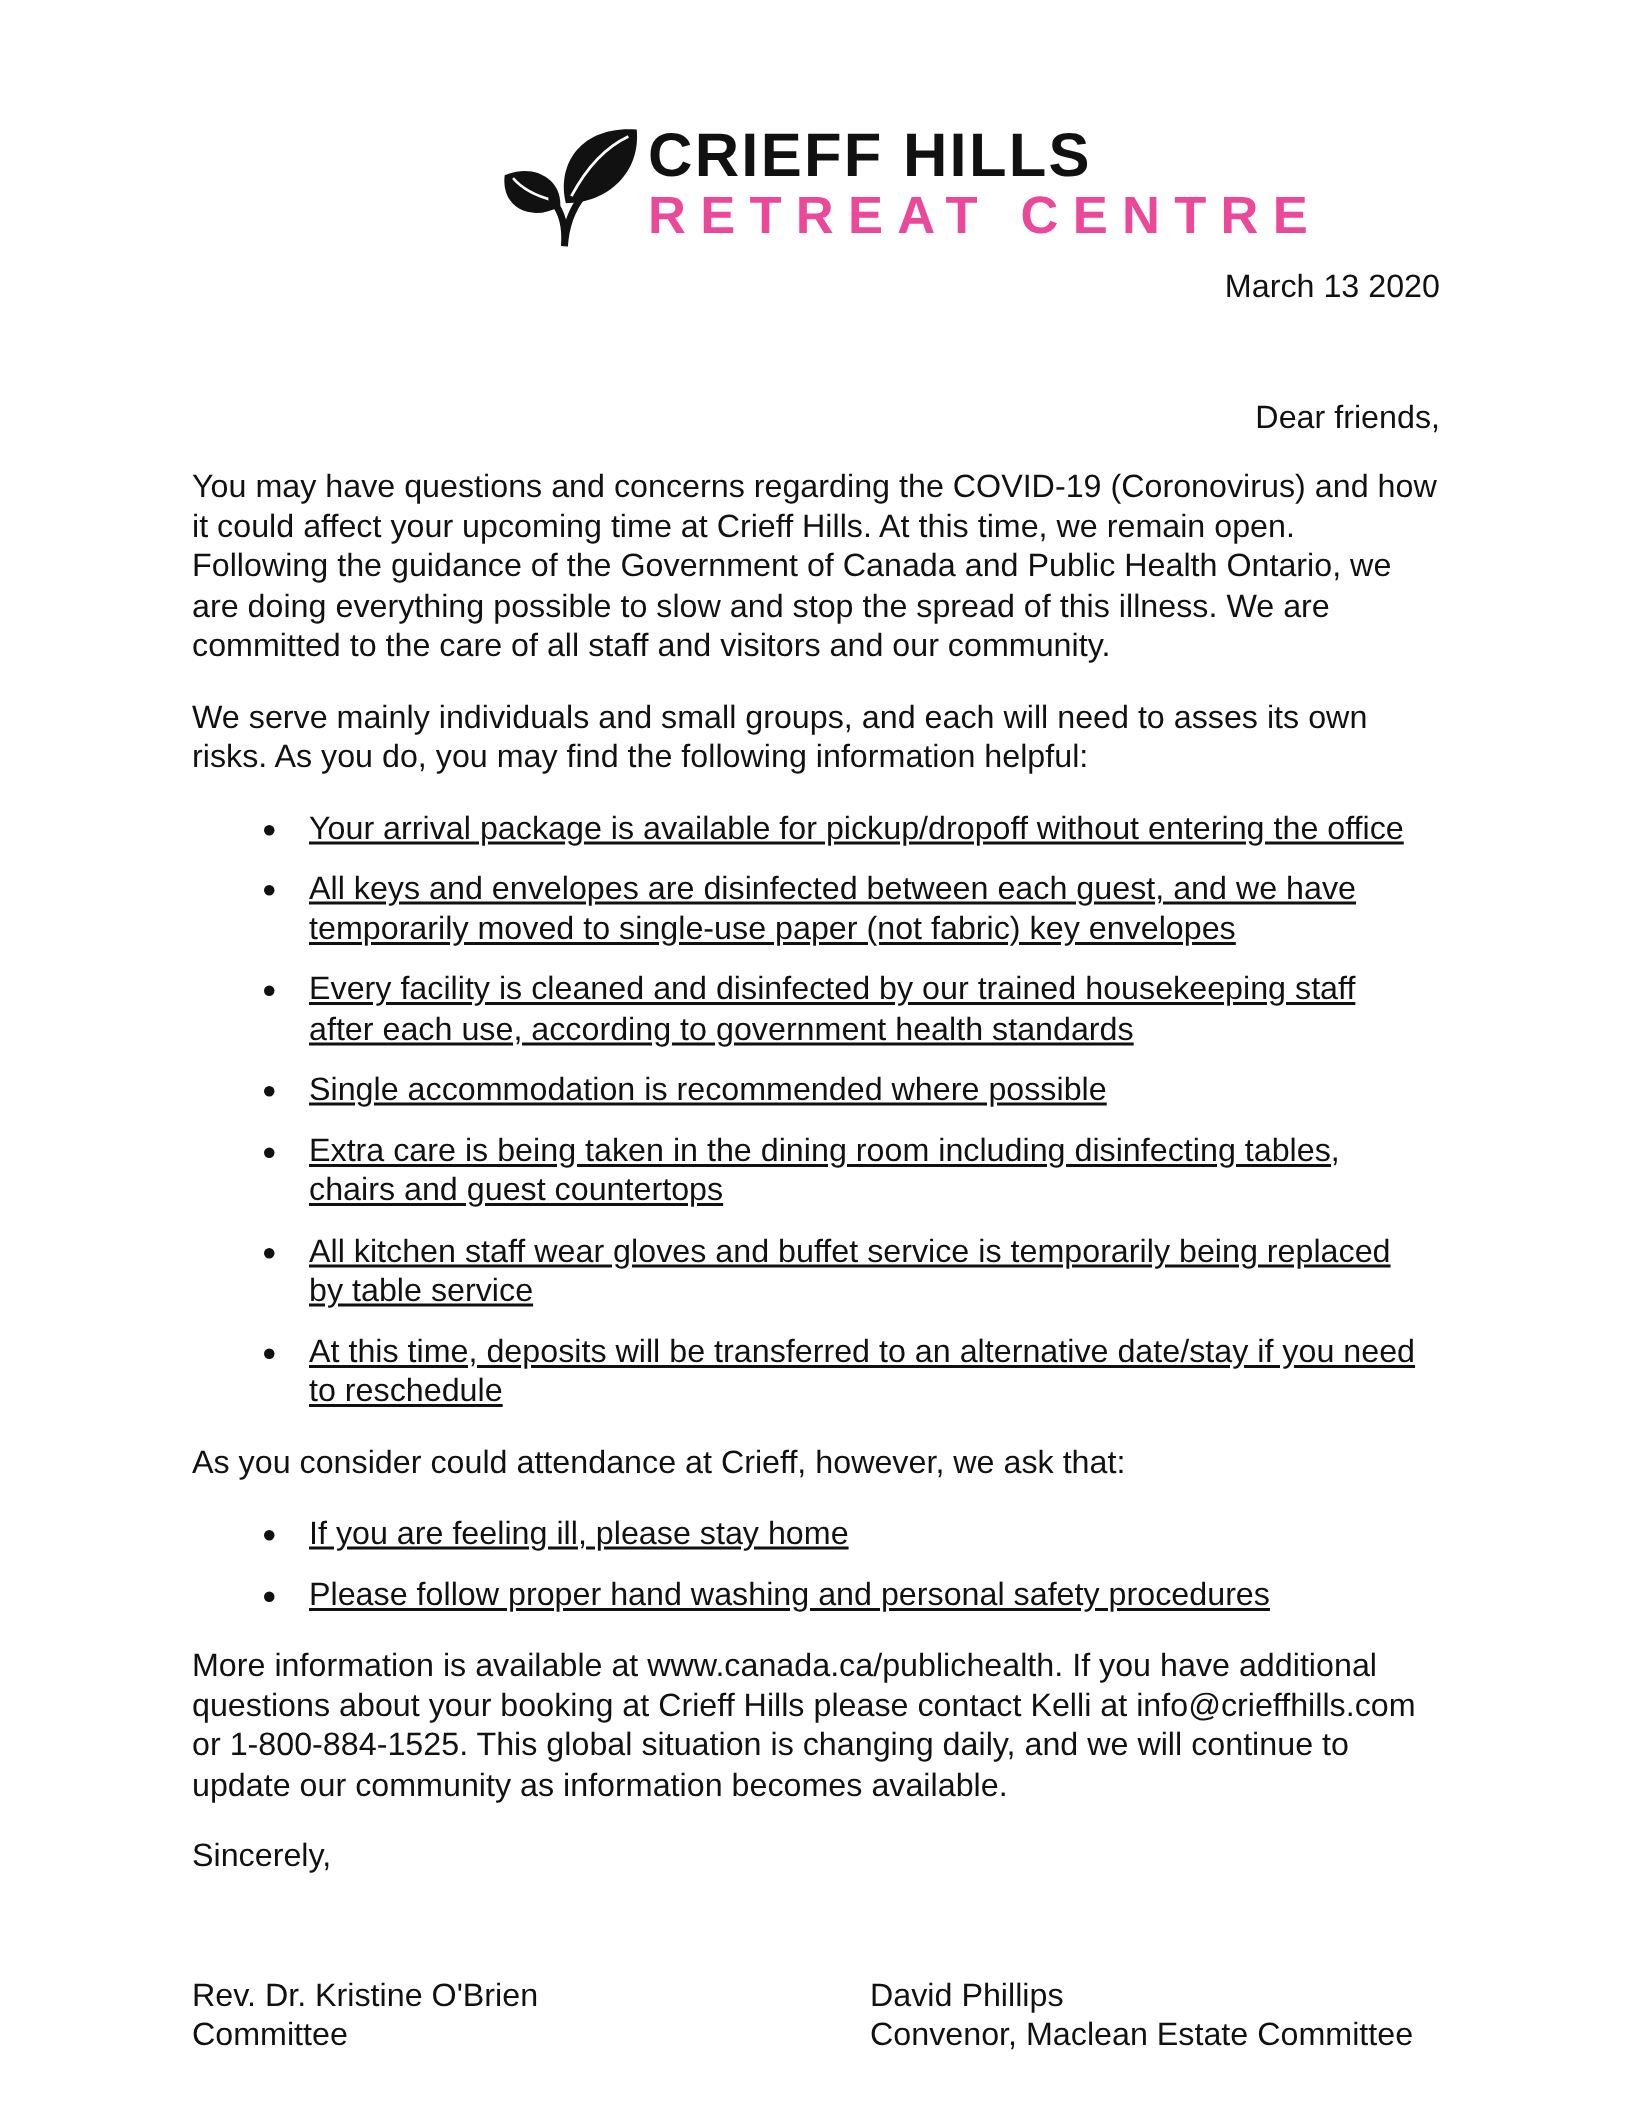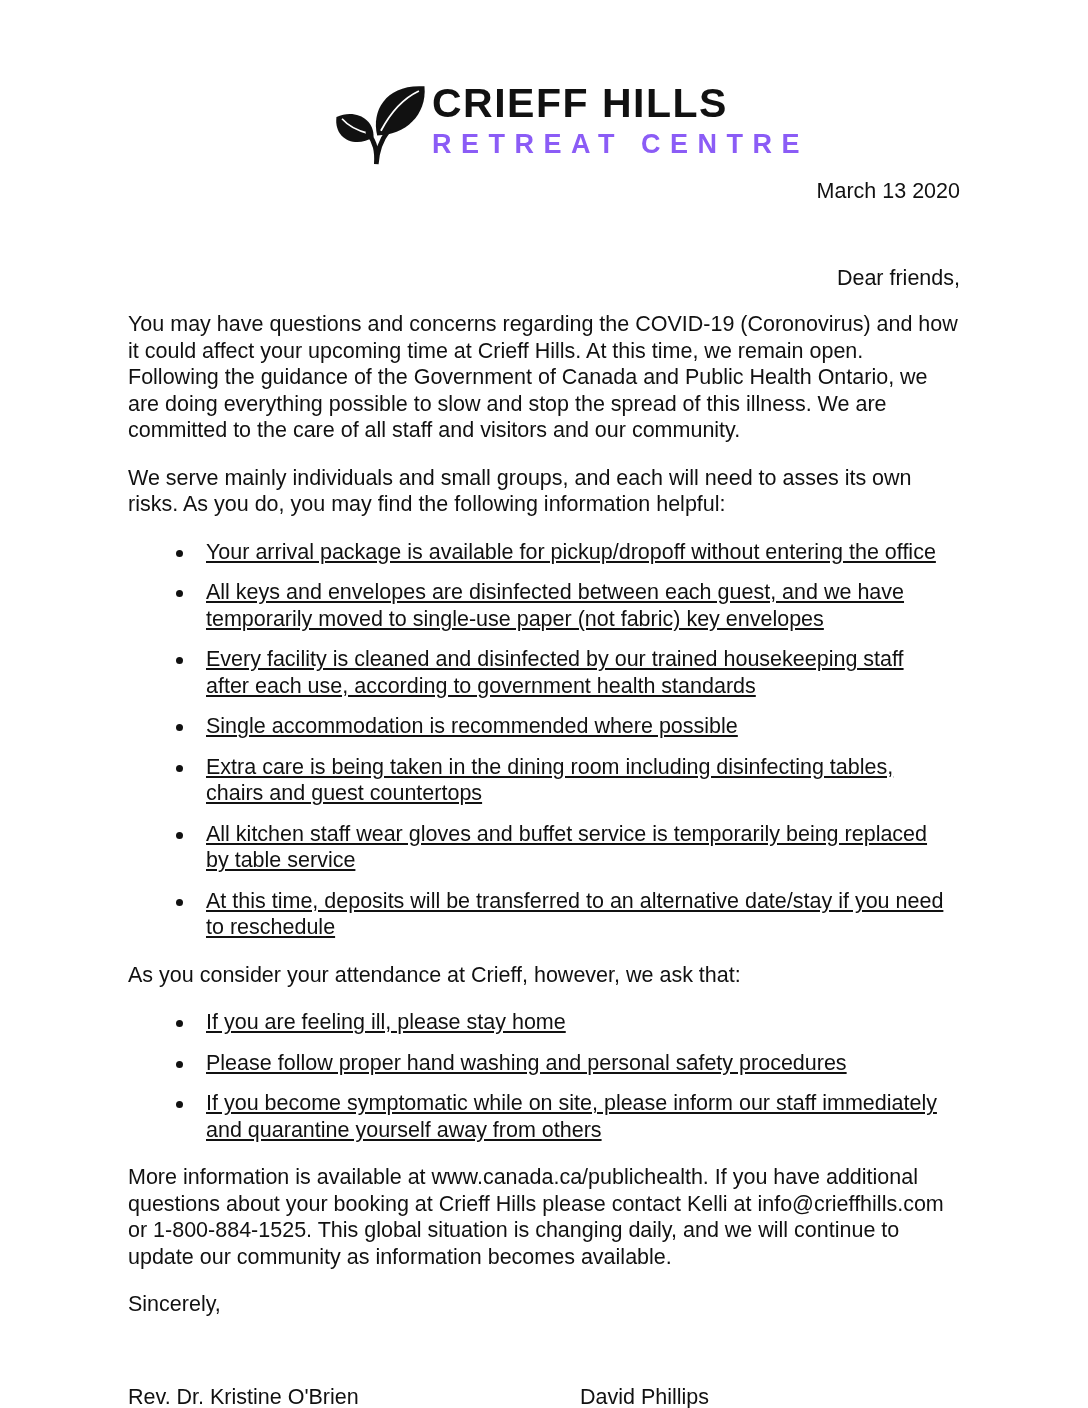--- a/index.html
+++ b/index.html
@@ -23,26 +23,26 @@
   .logo-text { padding-top: 4px; }
   .org-name {
     font-size: 41px;
     font-weight: bold;
     letter-spacing: 1.5px;
     line-height: 42px;
     color: #111;
     white-space: nowrap;
   }
   .org-subtitle {
-    font-size: 27px;
+    font-size: 35px;
     font-weight: bold;
     letter-spacing: 9.5px;
     line-height: 30px;
     margin-top: 5px;
-    color: #8b5cf6;
+    color: #ec4899;
     white-space: nowrap;
   }
   .date-row { text-align: right; margin-top: 12px; }
   
   .body-start { margin-top: 60px; }
   p { margin: 0 0 21px 0; }
   p.salutation { margin-bottom: 20px; text-align: right; }
   ul { margin: 0 0 21px 0; padding: 0 0 0 64px; list-style: none; }
   li { position: relative; margin: 14px; text-decoration: underline; }
   li::before {
@@ -94,36 +94,35 @@
     <ul>
       <li>Your arrival package is available for pickup/dropoff without entering the office</li>
       <li>All keys and envelopes are disinfected between each guest, and we have temporarily moved to single-use paper (not fabric) key envelopes</li>
       <li>Every facility is cleaned and disinfected by our trained housekeeping staff after each use, according to government health standards</li>
       <li>Single accommodation is recommended where possible</li>
       <li>Extra care is being taken in the dining room including disinfecting tables, chairs and guest countertops</li>
       <li>All kitchen staff wear gloves and buffet service is temporarily being replaced by table service</li>
       <li>At this time, deposits will be transferred to an alternative date/stay if you need to reschedule</li>
     </ul>
 
-    <p>As you consider your attendance at Crieff, however, we ask that:</p>
+    <p>As you consider could attendance at Crieff, however, we ask that:</p>
 
     <ul>
       <li>If you are feeling ill, please stay home</li>
       <li>Please follow proper hand washing and personal safety procedures</li>
-      <li>If you become symptomatic while on site, please inform our staff immediately and quarantine yourself away from others</li>
     </ul>
 
     <p>More information is available at www.canada.ca/publichealth. If you have additional questions about your booking at Crieff Hills please contact Kelli at info@crieffhills.com or 1-800-884-1525. This global situation is changing daily, and we will continue to update our community as information becomes available.</p>
 
     <p class="closing">Sincerely,</p>
 
     <div class="sig-row">
       <div class="sig-col">
         <div>Rev. Dr. Kristine O'Brien</div>
-        <div>Kristine</div>
+        <div>Committee</div>
       </div>
       <div class="sig-col right">
         <div>David Phillips</div>
         <div>Convenor, Maclean Estate Committee</div>
       </div>
     </div>
   </div>
 
 </div>
 

